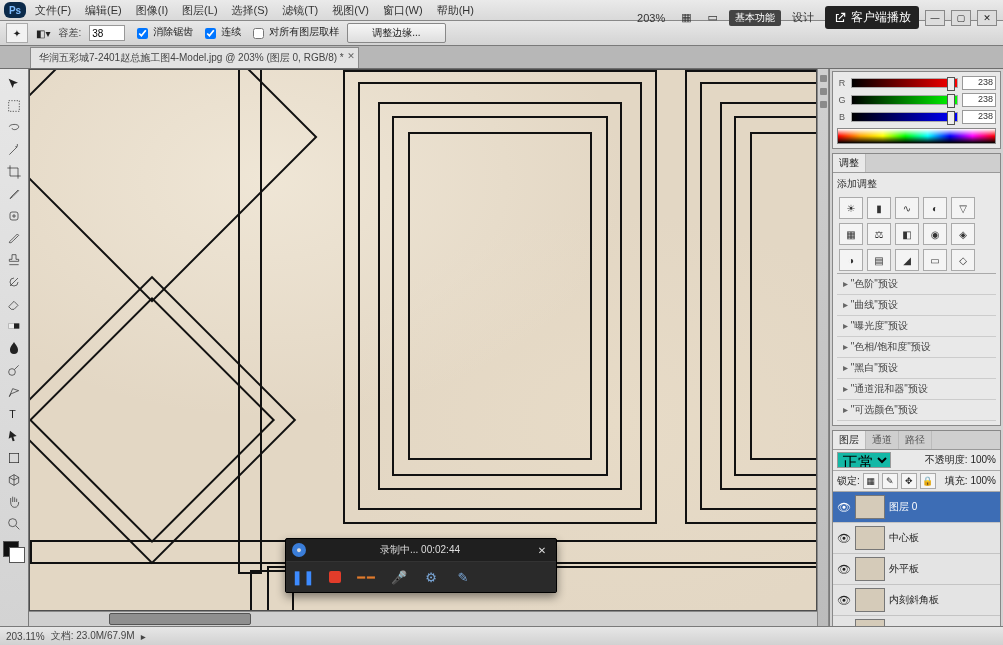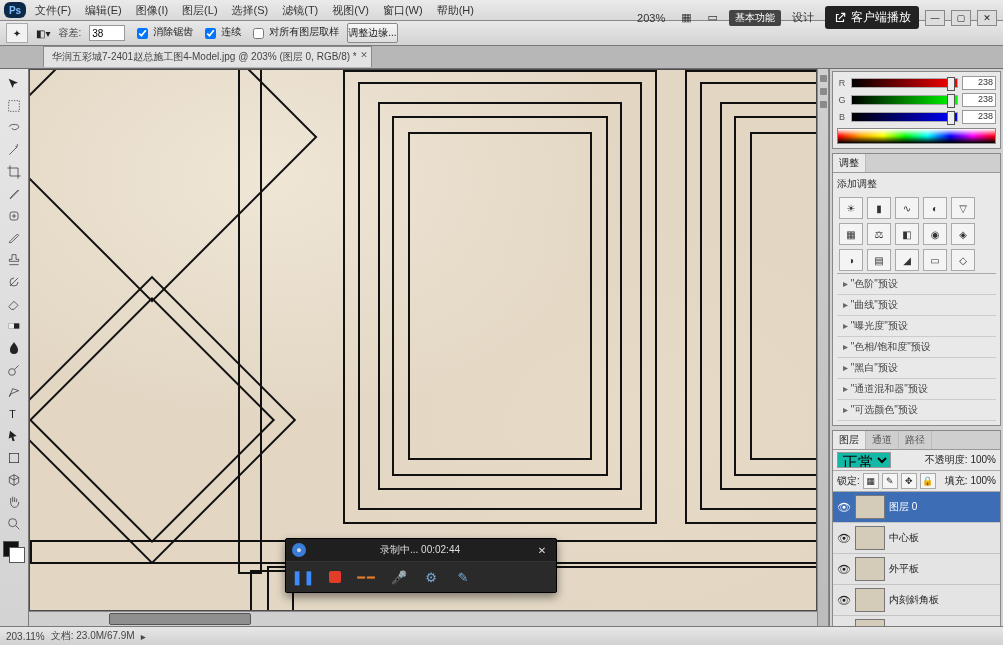--- a/index.html
+++ b/index.html
@@ -14,24 +14,24 @@
 .menubar .tag{background:#444;color:#fff;padding:1px 6px;border-radius:2px;font-size:10px}
 .menubar .brand{background:#222;color:#fff;padding:3px 8px;border-radius:3px;display:flex;align-items:center;gap:4px;font-size:12px}
 
 
 .optbar{display:flex;align-items:center;height:24px;background:linear-gradient(#e8e8e8,#d3d3d3);border-bottom:1px solid #7a7a7a;padding:0 6px;gap:8px;font-size:10px}
 .optbar .tool-ind{width:20px;height:18px;border:1px solid #aaa;background:#f2f2f2;display:flex;align-items:center;justify-content:center}
 .optbar label{color:#444}
 .optbar input[type=text]{width:30px;height:14px;font-size:10px;border:1px solid #999;background:#fff;padding:0 2px}
 .optbar .chk{display:flex;align-items:flex-start;gap:2px}
 .optbar .chk input{width:11px;height:11px}
-.optbar .btn{border:1px solid #888;background:linear-gradient(#f7f7f7,#dedede);padding:2px 0;border-radius:2px}
-
-
-.docstrip{height:22px;background:#b7b7b7;border-bottom:1px solid #6e6e6e;display:flex;align-items:flex-start;padding-left:43px}
+.optbar .btn{border:1px solid #888;background:linear-gradient(#f7f7f7,#dedede);padding:2px 24px;border-radius:2px}
+
+
+.docstrip{height:22px;background:#b7b7b7;border-bottom:1px solid #6e6e6e;display:flex;align-items:center;padding-left:30px}
 .doc-tab{background:#e3e3e3;border:1px solid #8a8a8a;border-bottom:none;padding:3px 14px 3px 8px;font-size:10px;color:#444;position:relative;max-width:380px;white-space:nowrap;overflow:hidden;text-overflow:ellipsis}
 .doc-tab .x{position:absolute;right:3px;top:3px;font-size:9px;color:#666}
 
 
 .main{flex:1;display:flex;min-height:0}
 
 
 .tools{width:28px;background:linear-gradient(#e7e7e7,#d3d3d3);border-right:1px solid #7a7a7a;display:flex;flex-direction:column;align-items:center;padding-top:4px;gap:0}
 .tbtn{width:24px;height:22px;display:flex;align-items:center;justify-content:center;position:relative;cursor:default}
 .tbtn svg{width:16px;height:16px}

